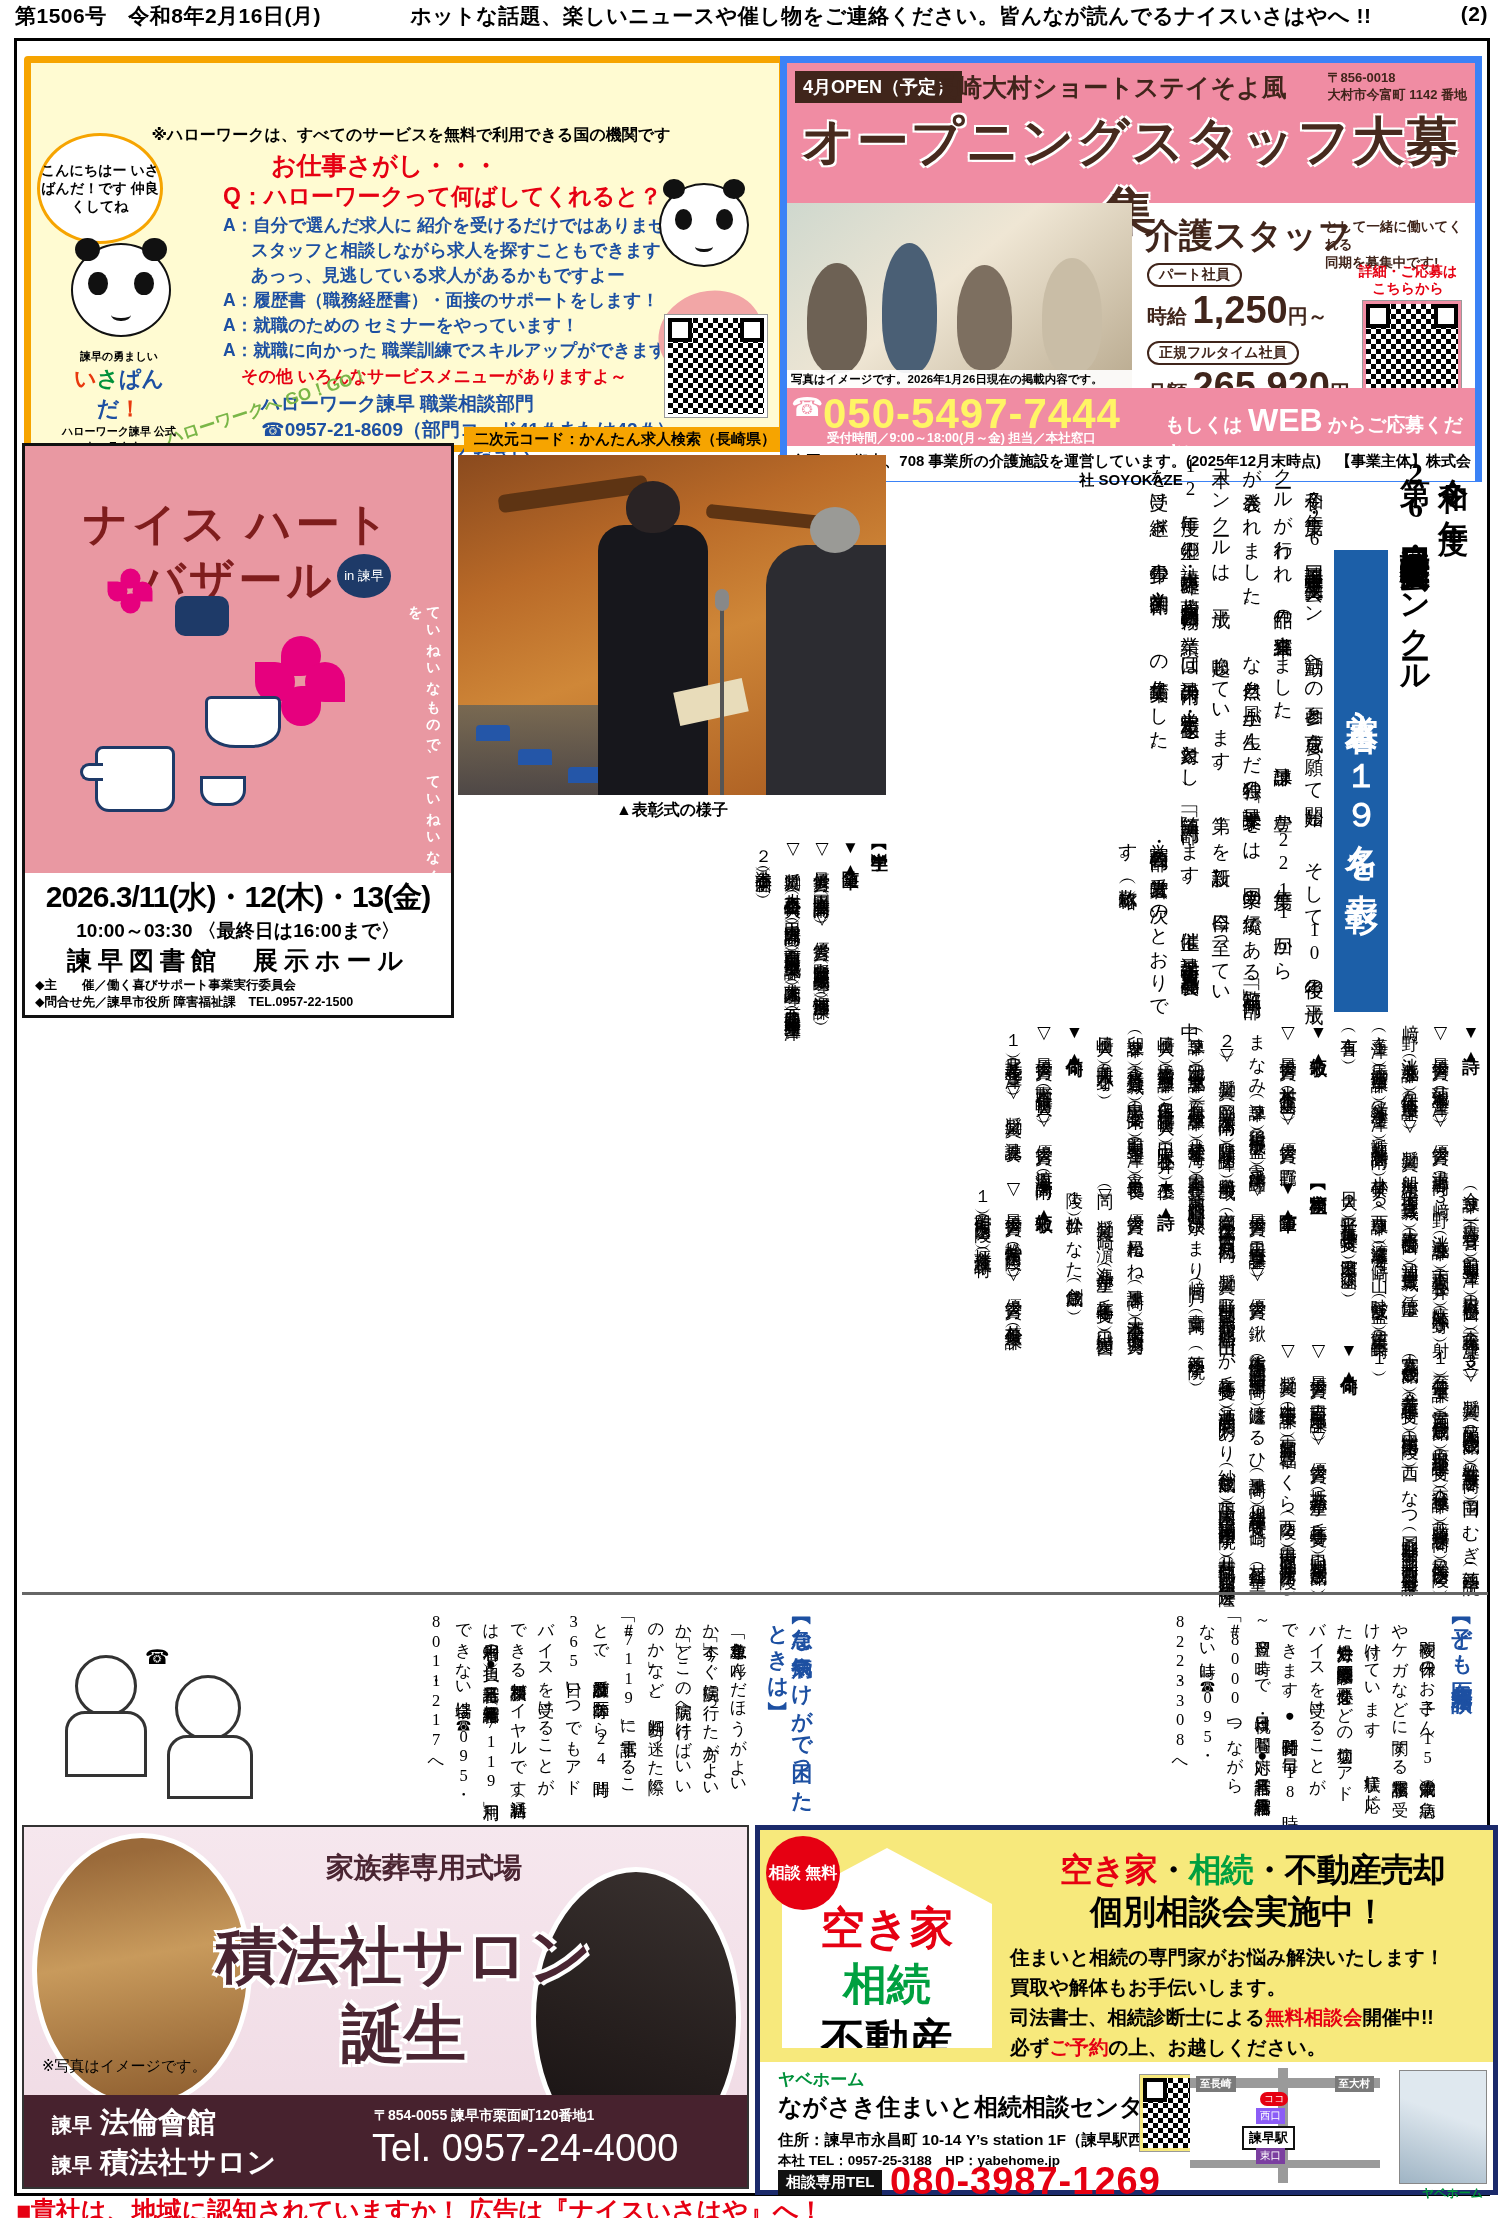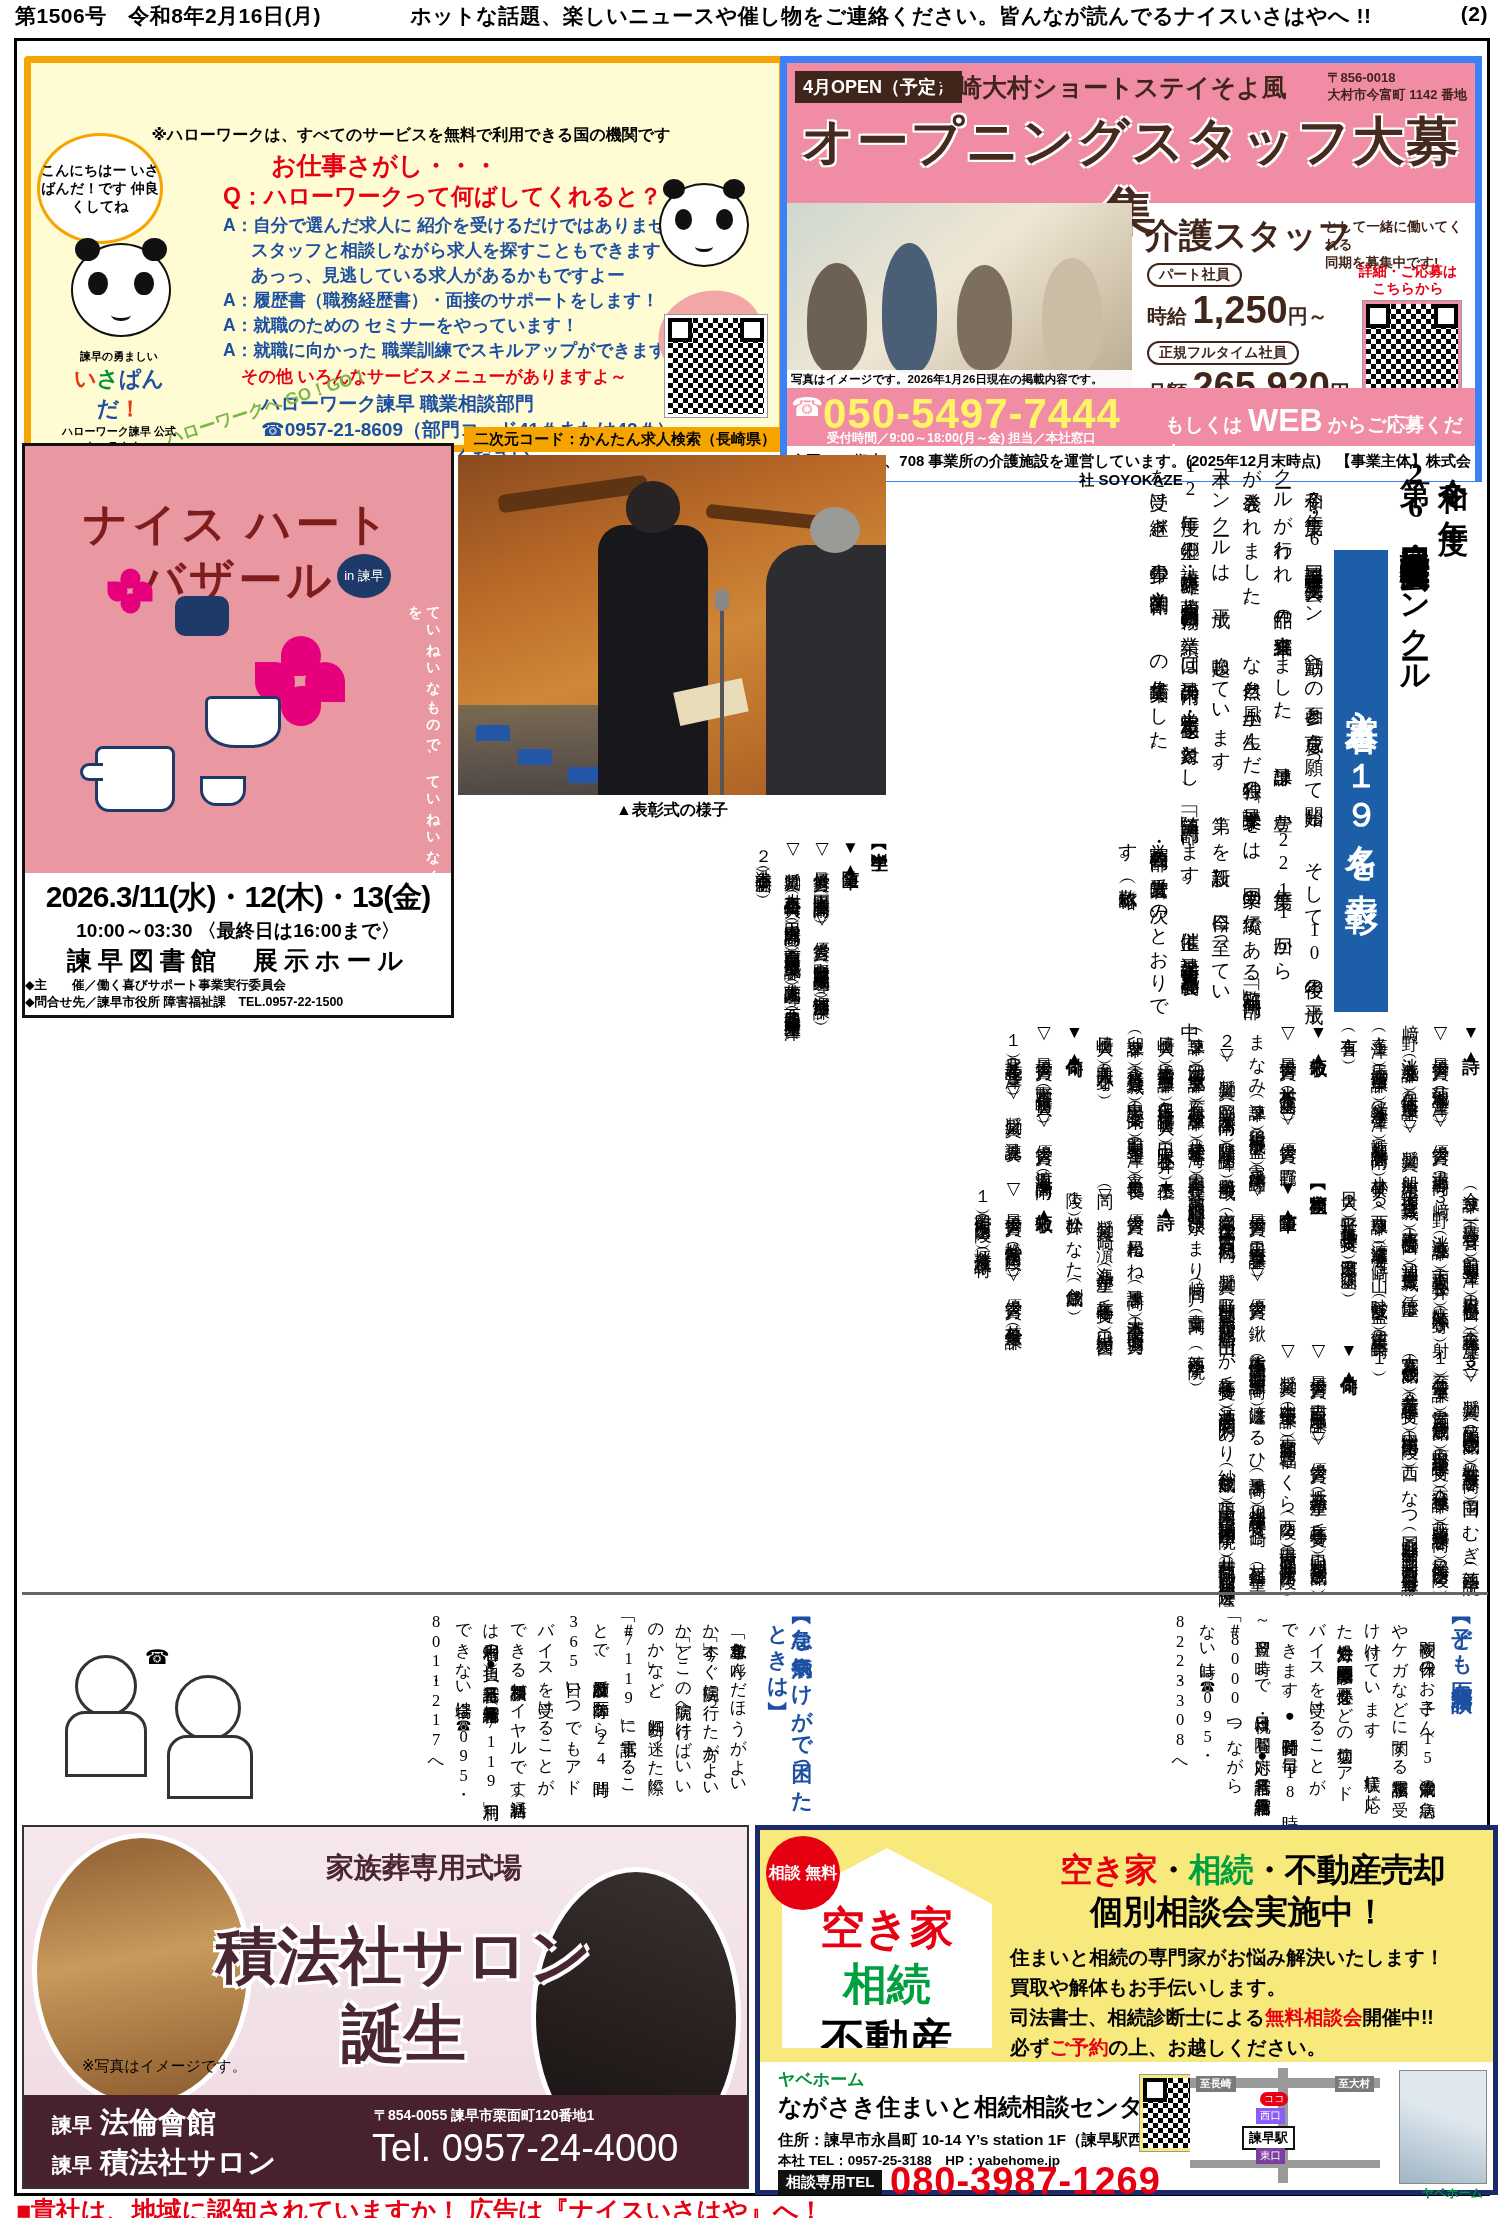--- a/index.html
+++ b/index.html
@@ -71,21 +71,21 @@
   .flower i{position:absolute;width:40px;height:40px;background:#E6007E;border-radius:50% 50% 50% 0;}
   .flower i:nth-child(1){top:0;left:26px;} .flower i:nth-child(2){top:26px;left:0;transform:rotate(90deg);}
   .flower i:nth-child(3){top:26px;right:0;transform:rotate(-90deg);} .flower i:nth-child(4){bottom:0;left:26px;transform:rotate(180deg);}
   .pot{position:absolute;width:74px;height:60px;background:#fff;border:3px solid #1E3A68;border-radius:8px 8px 14px 14px;}
   .pot::before{content:"";position:absolute;left:-18px;top:14px;width:20px;height:12px;border:3px solid #1E3A68;border-right:none;border-radius:10px 0 0 10px;background:#fff;}
   .cup{position:absolute;width:40px;height:24px;background:#fff;border:3px solid #1E3A68;border-radius:0 0 16px 16px;}
   #poster .white{position:absolute;bottom:0;left:0;width:100%;height:142px;background:#fff;text-align:center;}
   #poster .date{font-size:30px;font-weight:bold;margin-top:4px;letter-spacing:-1px;}
   #poster .time{font-size:19px;font-weight:bold;}
   #poster .hall{font-size:25px;font-weight:bold;letter-spacing:6px;text-align:center;}
-  #poster .org{font-size:12.5px;font-weight:bold;text-align:left;line-height:17px;}
+  #poster .org{font-size:12.5px;font-weight:bold;text-align:left;padding-left:10px;line-height:17px;}
   
   #photo{top:455px;left:458px;width:428px;height:340px;background:linear-gradient(160deg,#8a4a1e 0%,#b96a28 30%,#cf8738 55%,#a85a20 100%);overflow:hidden;}
   #photo .wallpanel{position:absolute;background:#5e3413;border-radius:6px;}
   #photo .student{position:absolute;left:140px;top:70px;width:110px;height:270px;background:#17171c;border-radius:26px 26px 0 0;}
   #photo .student::before{content:"";position:absolute;top:-44px;left:28px;width:54px;height:52px;background:#2a2324;border-radius:50% 50% 46% 46%;}
   #photo .pres{position:absolute;right:-30px;top:90px;width:150px;height:250px;background:#2c2c31;border-radius:40px 30px 0 0;}
   #photo .pres::before{content:"";position:absolute;top:-38px;left:44px;width:50px;height:46px;background:#9a9a96;border-radius:50%;}
   #photo .mic{position:absolute;left:262px;top:150px;width:4px;height:190px;background:#555;}
   #photo .mic::before{content:"";position:absolute;top:-16px;left:-5px;width:14px;height:22px;background:#888;border-radius:7px;}
   #photo .paper{position:absolute;left:218px;top:230px;width:70px;height:34px;background:#e8dcba;transform:rotate(-12deg);}
@@ -111,21 +111,21 @@
   #medfig .p{position:absolute;border:3px solid #333;border-radius:50%;background:#fff;}
   #medfig .body{position:absolute;border:3px solid #333;border-radius:20px 20px 0 0;background:#fff;}
   
   #sek{top:1825px;left:22px;width:723px;height:360px;background:linear-gradient(180deg,#F6E7EE,#EFD9E3);border:2px solid #333;}
   #sek .oval{position:absolute;border-radius:50%;overflow:hidden;border:5px solid #fff;}
   #sek .o1{top:6px;left:8px;width:210px;height:265px;background:linear-gradient(170deg,#9a6a3a 10%,#c89a5c 45%,#8a5a2c);}
   #sek .o2{top:40px;right:6px;width:200px;height:290px;background:linear-gradient(200deg,#3a3230,#241d1c 60%,#151011);}
   #sek .script{position:absolute;top:22px;left:235px;width:330px;text-align:center;color:#4A2532;font-size:28px;font-weight:bold;font-family:"Liberation Serif","DejaVu Serif",serif;}
   #sek .salon{position:absolute;top:90px;left:170px;width:420px;text-align:center;color:#4A2532;font-size:62px;font-weight:bold;font-family:"Liberation Serif","DejaVu Serif",serif;
               text-shadow:3px 3px 0 #fff,-3px -3px 0 #fff,3px -3px 0 #fff,-3px 3px 0 #fff;line-height:78px;}
-  #sek .imgnote{position:absolute;top:230px;left:18px;font-size:15px;margin-left:40px;}
+  #sek .imgnote{position:absolute;top:230px;left:18px;font-size:15px;}
   #sek .bar{position:absolute;bottom:0;left:0;width:100%;height:92px;background:#47222E;color:#fff;}
   #sek .bar .n1{position:absolute;top:8px;left:28px;font-size:29px;font-weight:bold;}
   #sek .bar .n1 span{font-size:20px;}
   #sek .bar .zip{position:absolute;top:12px;left:350px;font-size:14px;font-weight:bold;}
   #sek .bar .tel{position:absolute;top:32px;left:348px;font-size:38px;}
   
   #yb{top:1825px;left:755px;width:733px;height:360px;border:5px solid #1B2A6B;background:#fff;}
   #yb .ytop{position:absolute;top:0;left:0;width:100%;height:232px;background:#F7E97C;}
   #yb .house{position:absolute;top:18px;left:22px;width:210px;height:200px;background:#fff;clip-path:polygon(50% 0,100% 28%,100% 100%,0 100%,0 28%);}
   #yb .house div{text-align:center;font-size:44px;font-weight:bold;line-height:56px;margin-top:52px;}

